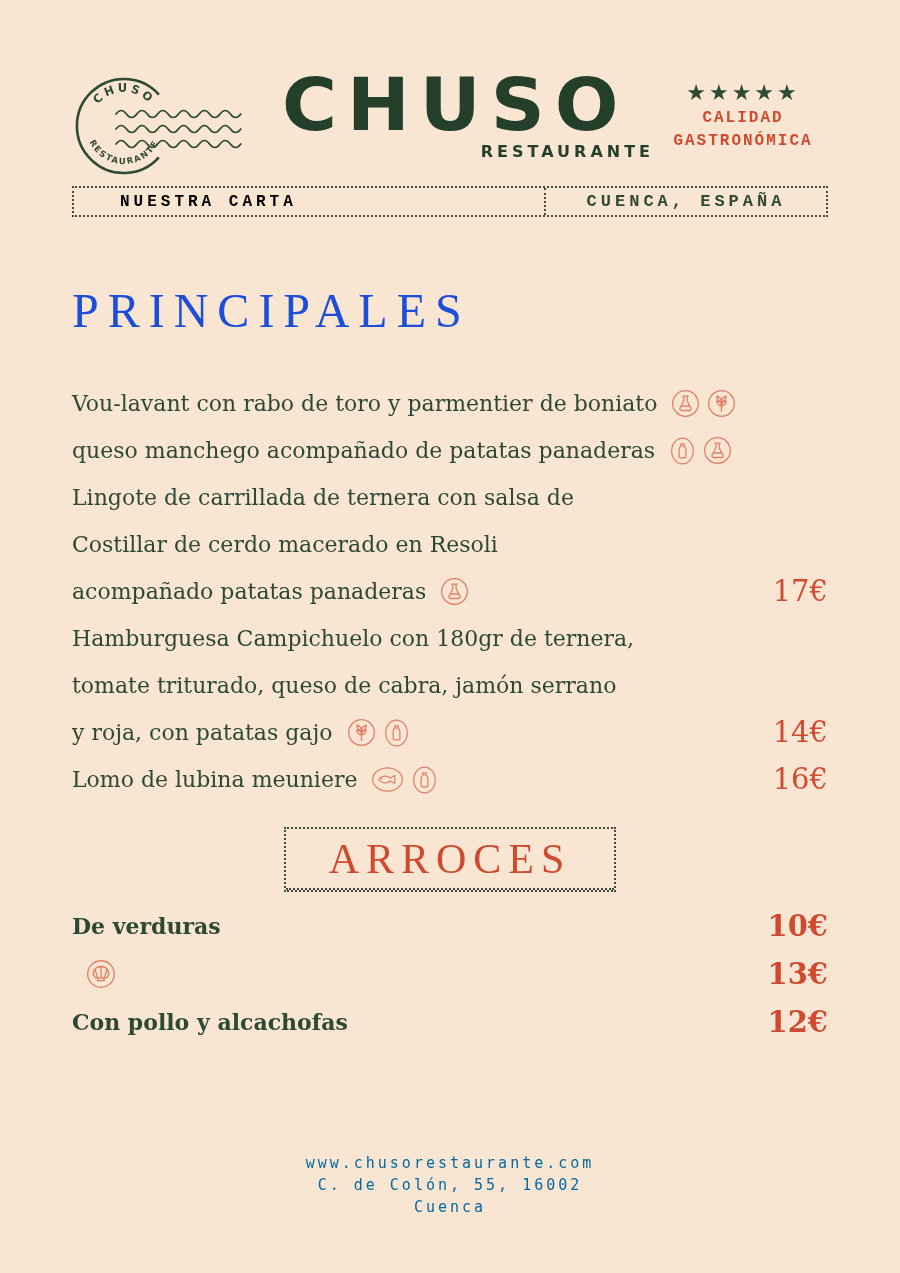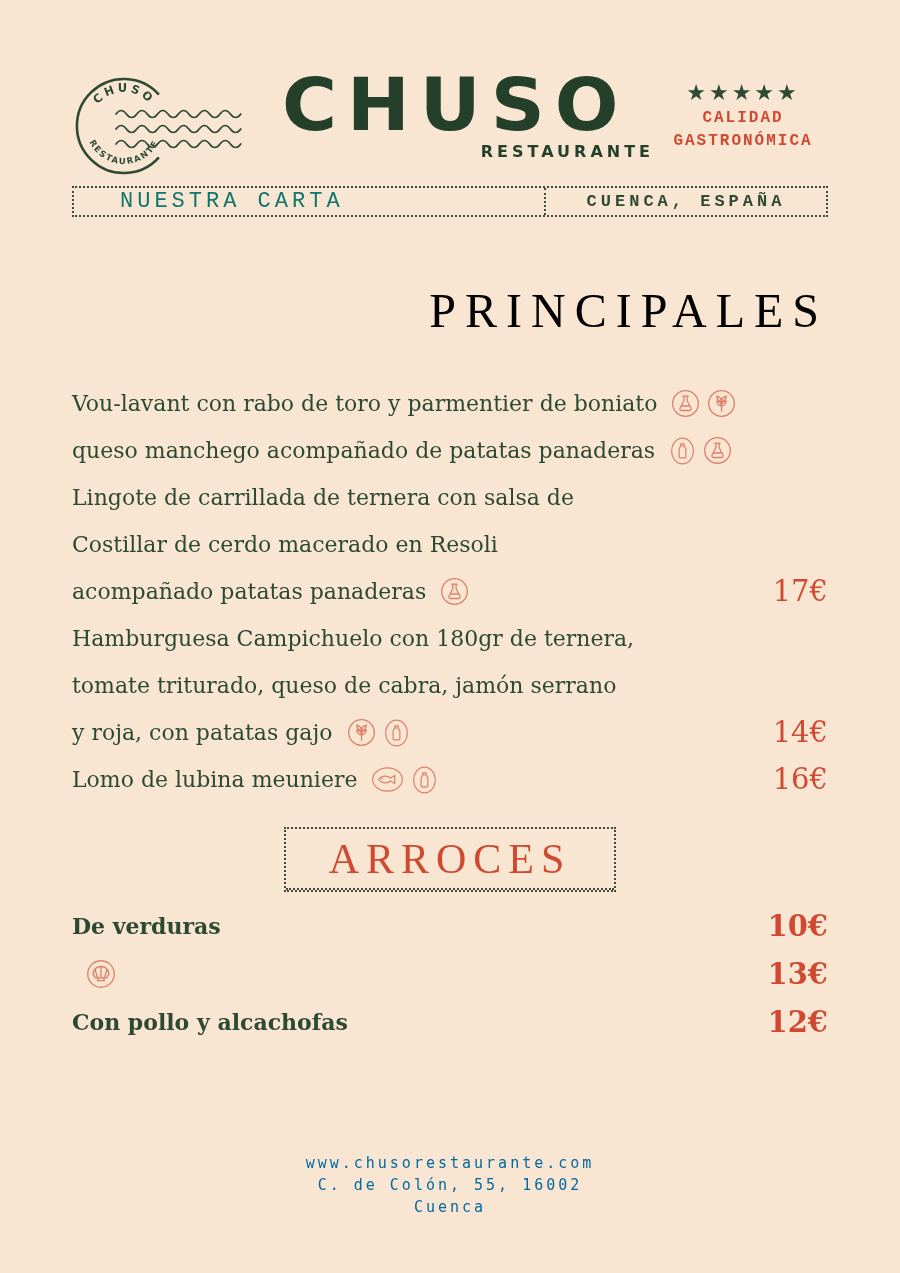--- a/index.html
+++ b/index.html
@@ -33,35 +33,35 @@
     font-family:"Liberation Mono", monospace; font-weight:bold;
     color:#cf4a31; font-size:16px; letter-spacing:2px; margin-top:5px;
   }
 
   
   .info-bar {
     display:flex; border:2px dotted #3c4b3c; height:31px; align-items:stretch;
   }
   .info-left {
     flex:0 0 62.5%; display:flex; align-items:center; padding-left:46px;
-    font-family:"Liberation Mono", monospace; font-weight:normal;
-    font-size:22px; letter-spacing:4px; color:#0f766e;
+    font-family:"Liberation Mono", monospace; font-weight:bold;
+    font-size:16px; letter-spacing:4px; color:#000000;
   }
   .info-right {
     flex:1; border-left:2px dotted #3c4b3c;
     display:flex; align-items:center; justify-content:center;
     font-family:"Liberation Mono", monospace; font-weight:bold;
     font-size:17px; letter-spacing:4px; color:#2e4a33;
   }
 
   
   .section-title {
-    margin-top:66px; text-align:right;
+    margin-top:66px; text-align:left;
     font-family:"Liberation Serif", serif; font-weight:normal;
-    font-size:48px; letter-spacing:9px; color:#000000;
+    font-size:48px; letter-spacing:9px; color:#1d4ed8;
   }
   .menu-list { margin-top:42px; }
   .item-line { display:flex; align-items:center; line-height:47px; }
   .item-text {
     font-size:22px; color:#2d4833; white-space:nowrap;
     font-family:"DejaVu Serif", serif;
   }
   .item-icons { display:flex; align-items:center; gap:7px; margin-left:14px; }
   .item-icons:empty { margin-left:0; }
   .item-icon { display:inline-flex; color:#dd8069; }

